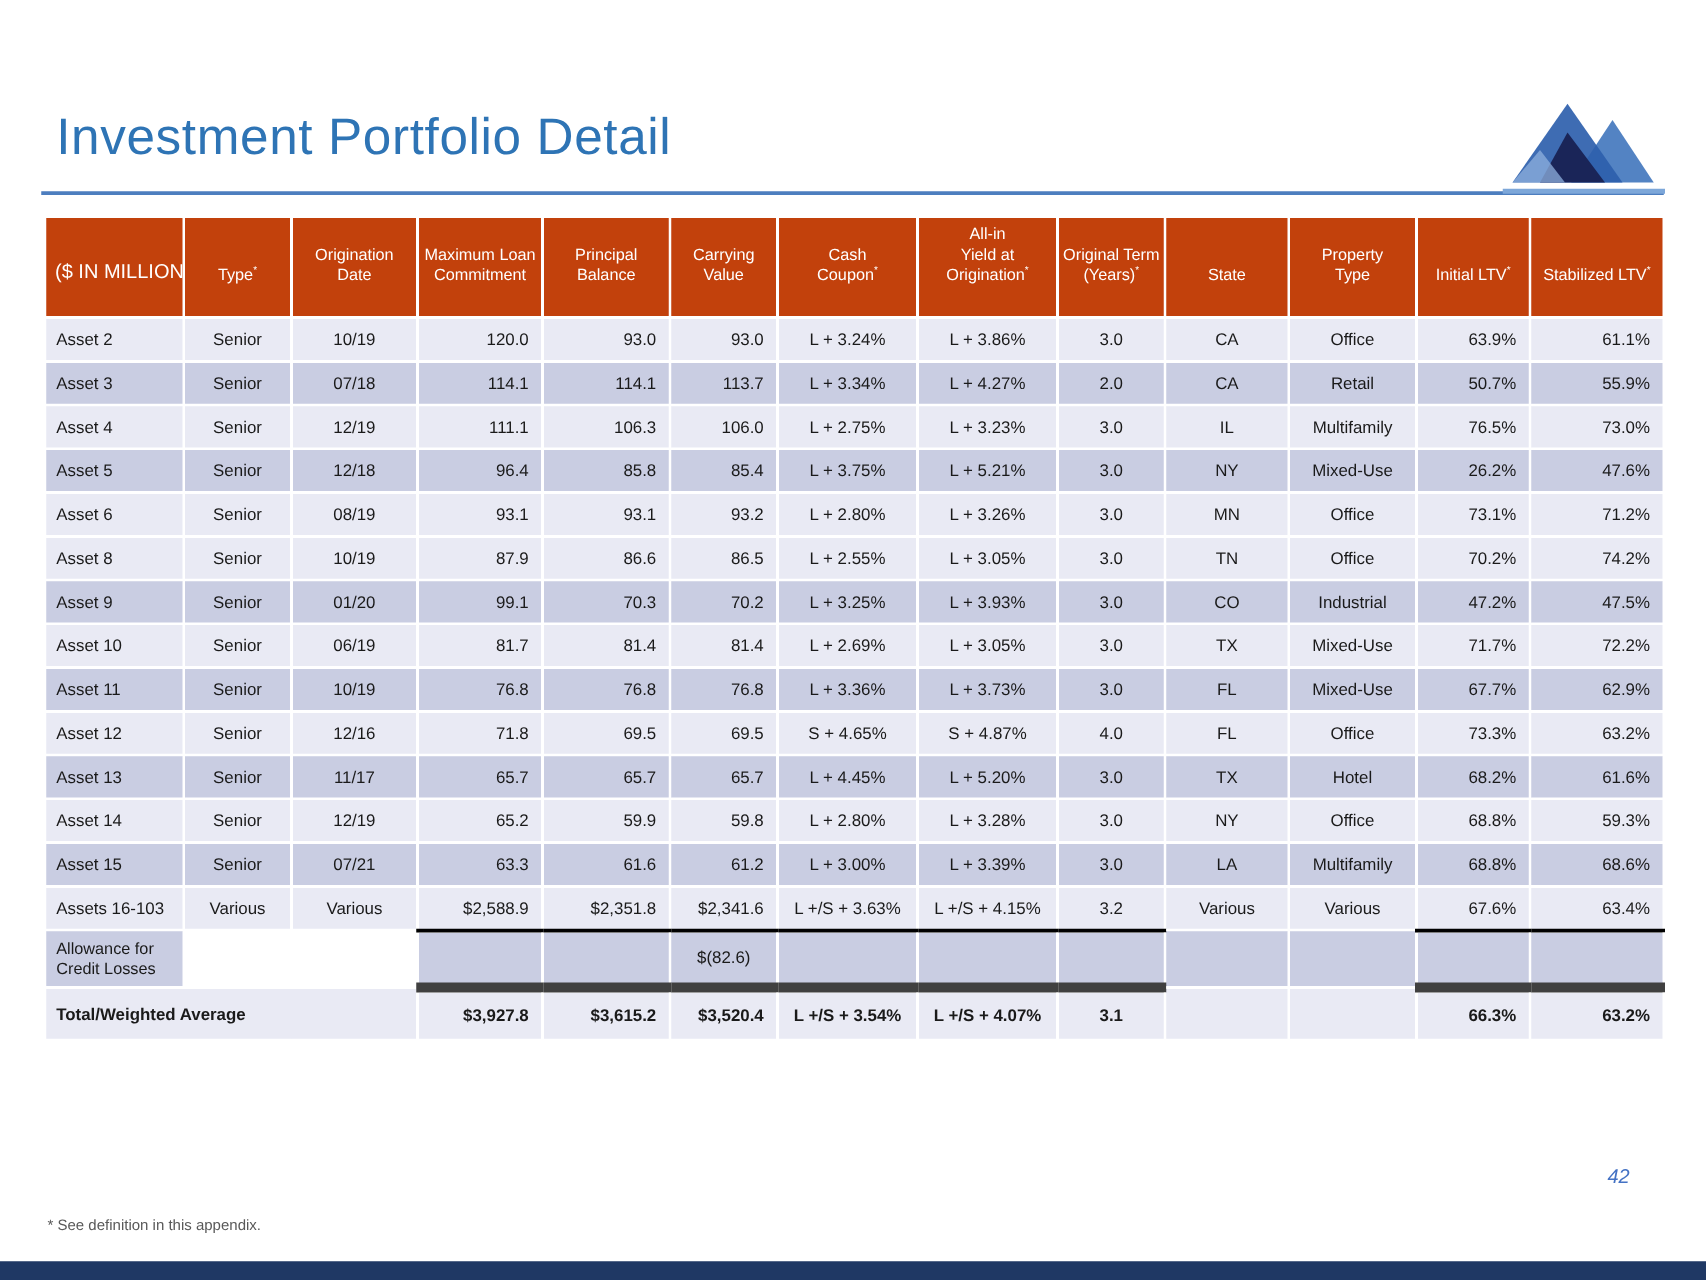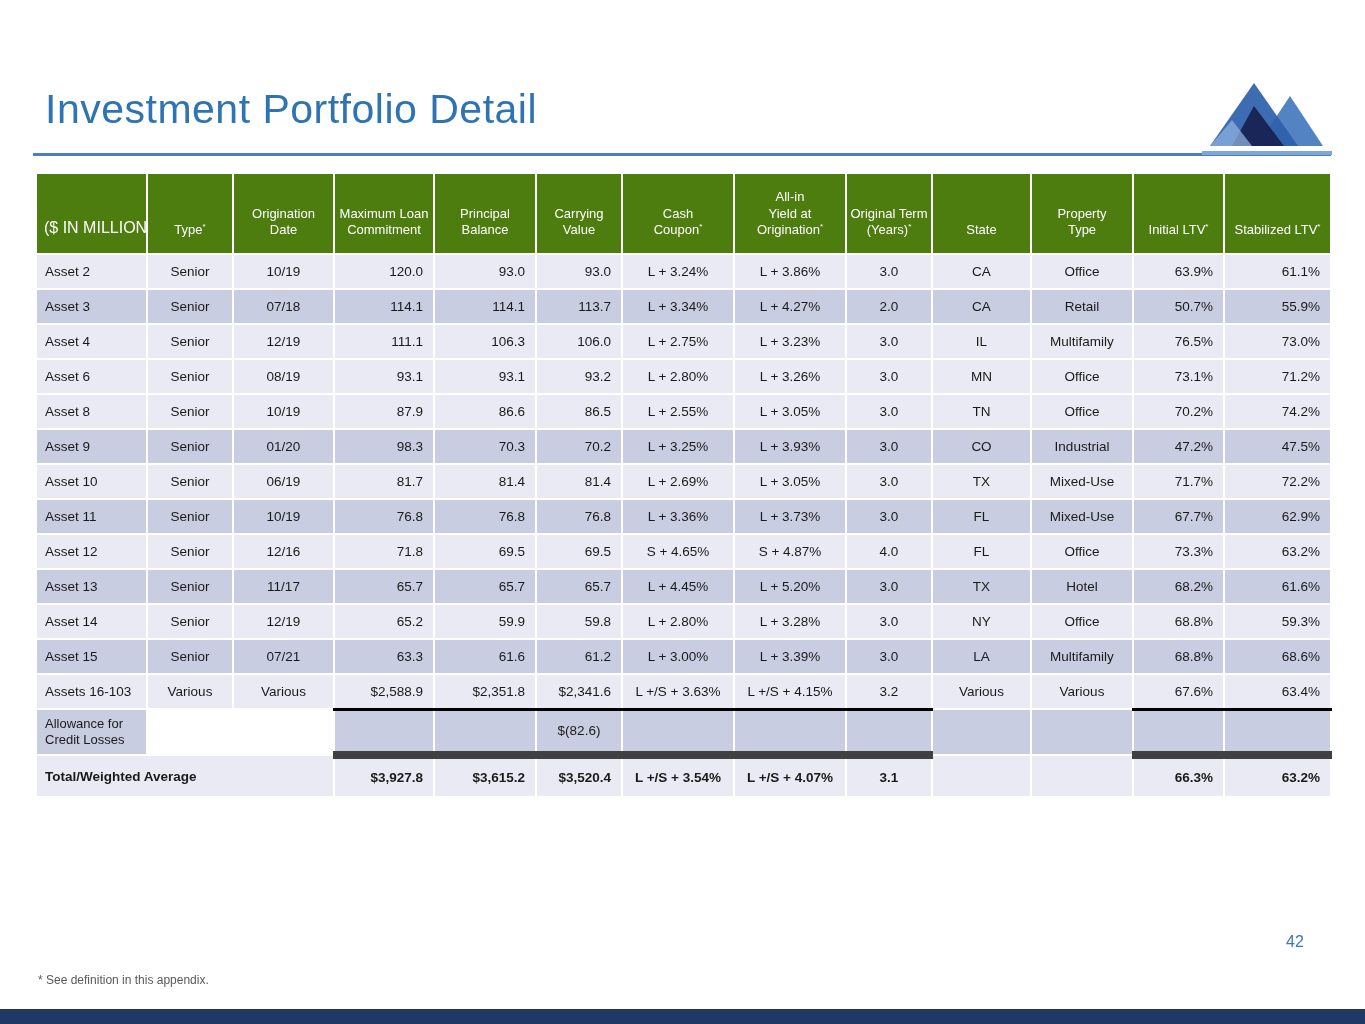--- a/index.html
+++ b/index.html
@@ -11,42 +11,42 @@
            color:#2E74B5; letter-spacing:0.5px; }
   .title-rule { position:absolute; left:33px; top:153px; width:1298px; height:3px;
                 background:#4D7EBF; }
   .logo { position:absolute; left:1202px; top:78px; width:130px; height:80px; }
 
   .tablewrap { position:absolute; left:35px; top:172px; width:1295px; }
   table { border-collapse:collapse; table-layout:fixed; width:1295px; background:#fff; }
   th, td { border:2px solid #ffffff; font-size:13.5px; color:#1a1a1a;
            overflow:hidden; white-space:nowrap; }
 
-  thead th { background:#4d7c0f; color:#ffffff; font-weight:400; height:81px;
-             vertical-align:bottom; padding-bottom:15px; font-size:13px; line-height:1.25; }
+  thead th { background:#c2410c; color:#ffffff; font-weight:400; height:81px;
+             vertical-align:bottom; padding-bottom:25px; font-size:13px; line-height:1.25; }
   thead th.unit { text-align:left; padding-left:7px; font-size:16px; }
   thead sup { font-size:8px; vertical-align:super; line-height:0; }
 
   tbody tr.data td { height:35px; }
   tbody tr.allowance td { height:46px; }
   tbody tr.total td { height:42px; font-weight:700; }
 
   td.shade-dark  { background:#C9CDE2; }
   td.shade-light { background:#E9EAF4; }
   td.shade-white { background:#ffffff; }
 
   td.a-left   { text-align:left;  padding-left:8px; }
   td.a-center { text-align:center; }
   td.a-right  { text-align:right; padding-right:10px; }
 
   td.black-rule { border-top:3px solid #000; border-bottom:8px solid #404040; }
   td.wrap2 { white-space:pre-line; line-height:1.2; font-size:13px; }
 
   .footnote { position:absolute; left:38px; top:973px; font-size:12px; color:#595959; }
-  .pagenum  { position:absolute; left:1286px; top:933px; font-size:16px; 
+  .pagenum  { position:absolute; left:1286px; top:933px; font-size:16px; font-style:italic;
               color:#4472C4; }
   .bottom-bar { position:absolute; left:0; bottom:0; width:1365px; height:15px;
                 background:#1F3864; }
 </style>
 </head>
 <body>
 
 <div class="slide">
 
   <div class="title">Investment Portfolio Detail</div>
@@ -136,20 +136,35 @@
             <td class="shade-light a-right">106.0</td>
             <td class="shade-light a-center">L + 2.75%</td>
             <td class="shade-light a-center">L + 3.23%</td>
             <td class="shade-light a-center">3.0</td>
             <td class="shade-light a-center">IL</td>
             <td class="shade-light a-center">Multifamily</td>
             <td class="shade-light a-right">76.5%</td>
             <td class="shade-light a-right">73.0%</td>
           </tr>
           <tr class="data">
+            <td class="shade-dark a-left">Asset 5</td>
+            <td class="shade-dark a-center">Senior</td>
+            <td class="shade-dark a-center">12/18</td>
+            <td class="shade-dark a-right">96.4</td>
+            <td class="shade-dark a-right">85.8</td>
+            <td class="shade-dark a-right">85.4</td>
+            <td class="shade-dark a-center">L + 3.75%</td>
+            <td class="shade-dark a-center">L + 5.21%</td>
+            <td class="shade-dark a-center">3.0</td>
+            <td class="shade-dark a-center">NY</td>
+            <td class="shade-dark a-center">Mixed-Use</td>
+            <td class="shade-dark a-right">26.2%</td>
+            <td class="shade-dark a-right">47.6%</td>
+          </tr>
+          <tr class="data">
             <td class="shade-light a-left">Asset 6</td>
             <td class="shade-light a-center">Senior</td>
             <td class="shade-light a-center">08/19</td>
             <td class="shade-light a-right">93.1</td>
             <td class="shade-light a-right">93.1</td>
             <td class="shade-light a-right">93.2</td>
             <td class="shade-light a-center">L + 2.80%</td>
             <td class="shade-light a-center">L + 3.26%</td>
             <td class="shade-light a-center">3.0</td>
             <td class="shade-light a-center">MN</td>
@@ -169,21 +184,21 @@
             <td class="shade-light a-center">3.0</td>
             <td class="shade-light a-center">TN</td>
             <td class="shade-light a-center">Office</td>
             <td class="shade-light a-right">70.2%</td>
             <td class="shade-light a-right">74.2%</td>
           </tr>
           <tr class="data">
             <td class="shade-dark a-left">Asset 9</td>
             <td class="shade-dark a-center">Senior</td>
             <td class="shade-dark a-center">01/20</td>
-            <td class="shade-dark a-right">98.3</td>
+            <td class="shade-dark a-right">99.1</td>
             <td class="shade-dark a-right">70.3</td>
             <td class="shade-dark a-right">70.2</td>
             <td class="shade-dark a-center">L + 3.25%</td>
             <td class="shade-dark a-center">L + 3.93%</td>
             <td class="shade-dark a-center">3.0</td>
             <td class="shade-dark a-center">CO</td>
             <td class="shade-dark a-center">Industrial</td>
             <td class="shade-dark a-right">47.2%</td>
             <td class="shade-dark a-right">47.5%</td>
           </tr>

